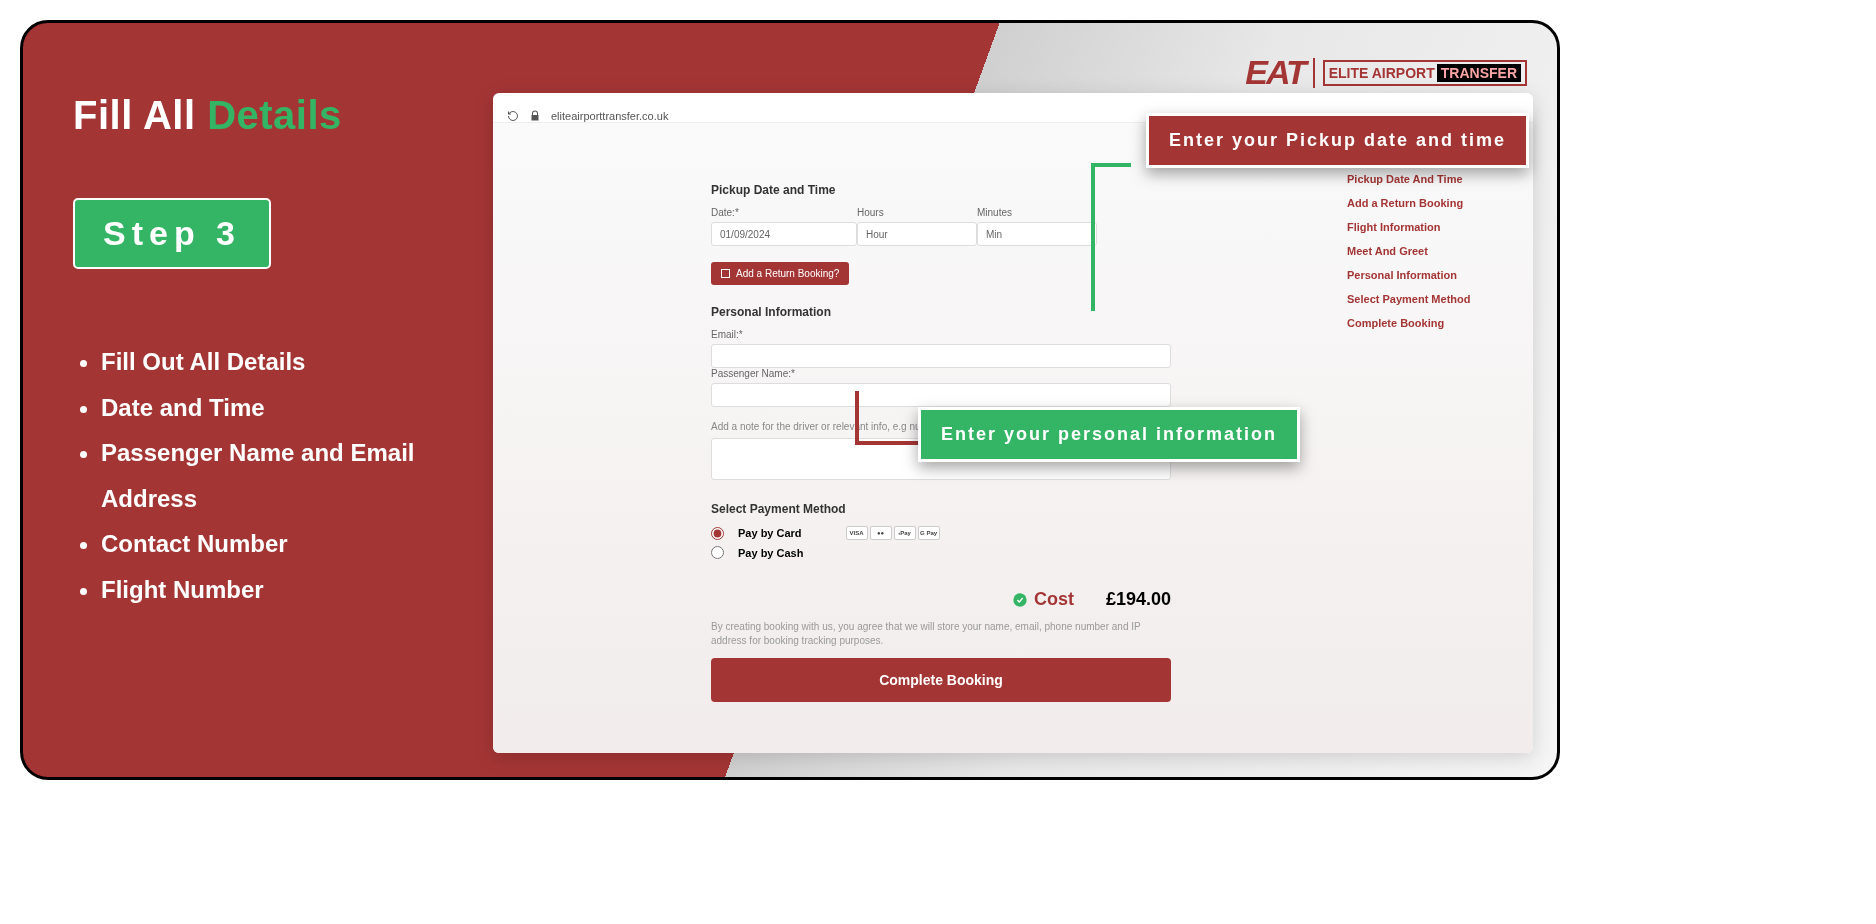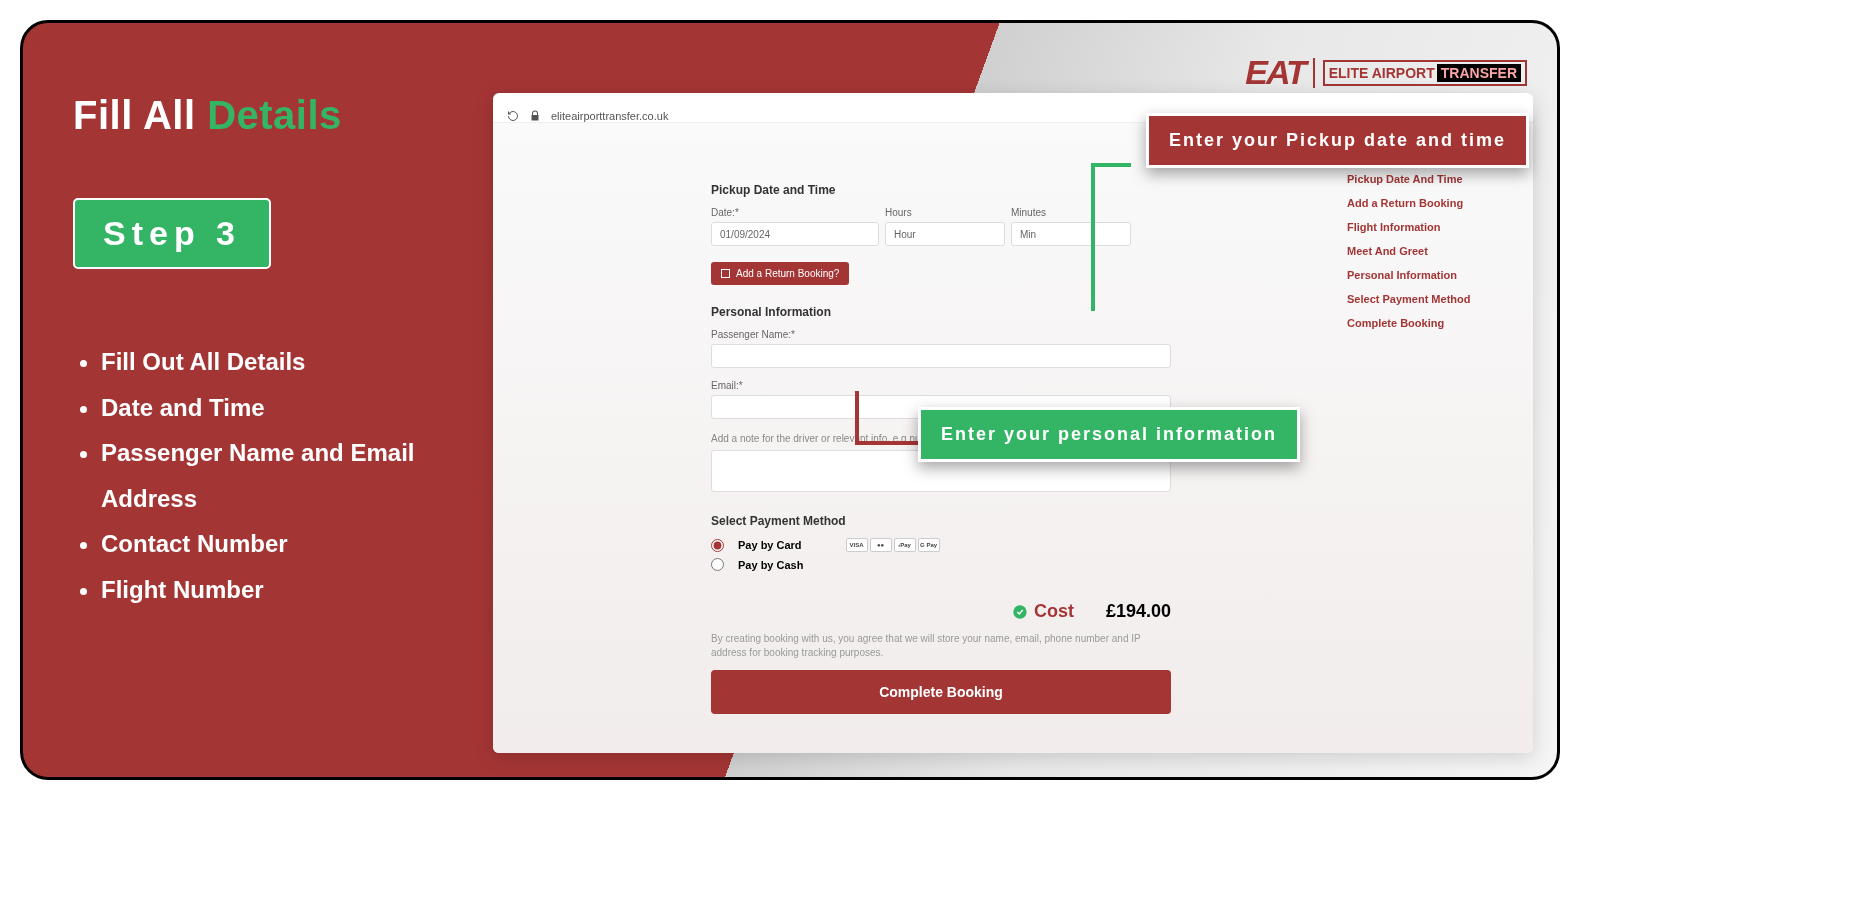--- a/index.html
+++ b/index.html
@@ -126,29 +126,29 @@
   .tab { font-size: 13px; font-weight: 700; color: #a43535; padding: 10px 18px; }
   .tab.active { background: #a43535; color: #fff; border-radius: 3px; }
   
   .form-area {
     position: absolute;
     left: 218px;
     top: 60px;
     width: 460px;
   }
   .sec-title { font-size: 12px; font-weight: 700; color: #333; margin-bottom: 10px; }
-  .row { display: flex; gap: 6px; margin-bottom: 16px; }
+  .row { display: flex; gap: 0; margin-bottom: 16px; }
   .field { display: flex; flex-direction: column; }
   .field label { font-size: 10px; color: #666; margin-bottom: 4px; }
   .field input, .field .fauxinput {
     height: 24px; border: 1px solid #ddd; border-radius: 3px;
     background: #fff; font-size: 10px; padding: 0 8px; color: #666;
     display: flex; align-items: center;
   }
-  .w-date { width: 168px; }
+  .w-date { width: 146px; }
   .w-hm { width: 120px; }
   .full { width: 100%; }
   .return-btn {
     display: inline-flex; align-items: center; gap: 6px;
     background: #a43535; color: #fff; font-size: 10px;
     padding: 6px 10px; border-radius: 3px; margin-bottom: 20px;
   }
   .return-btn .box { width: 9px; height: 9px; border: 1px solid #fff; }
   .textarea {
     width: 100%; height: 42px; border: 1px solid #ddd; border-radius: 3px; background: #fff;
@@ -264,26 +264,26 @@
               </div>
           </div>
         </div>
 
         <div class="return-btn">
           <span class="box"></span>
           <span>Add a Return Booking?</span>
         </div>
 
         <div class="sec-title">Personal Information</div>
+        <div class="field">
+          <label>Email:*</label>
+          <input class="full" style="">
+        </div>
         <div class="field" style="margin-bottom:12px;">
           <label>Passenger Name:*</label>
-          <input class="full" style="">
-        </div>
-        <div class="field">
-          <label>Email:*</label>
           <input class="full" style="">
         </div>
 
         <div class="note-label">
           <span>Add a note for the driver or relevant info, e.g number of bags? </span><span class="opt">(Optional)</span>
         </div>
         <textarea class="textarea" style=""></textarea>
 
         <div class="sec-title" style="margin-top:18px;">Select Payment Method</div>
         <div class="pay-row">

